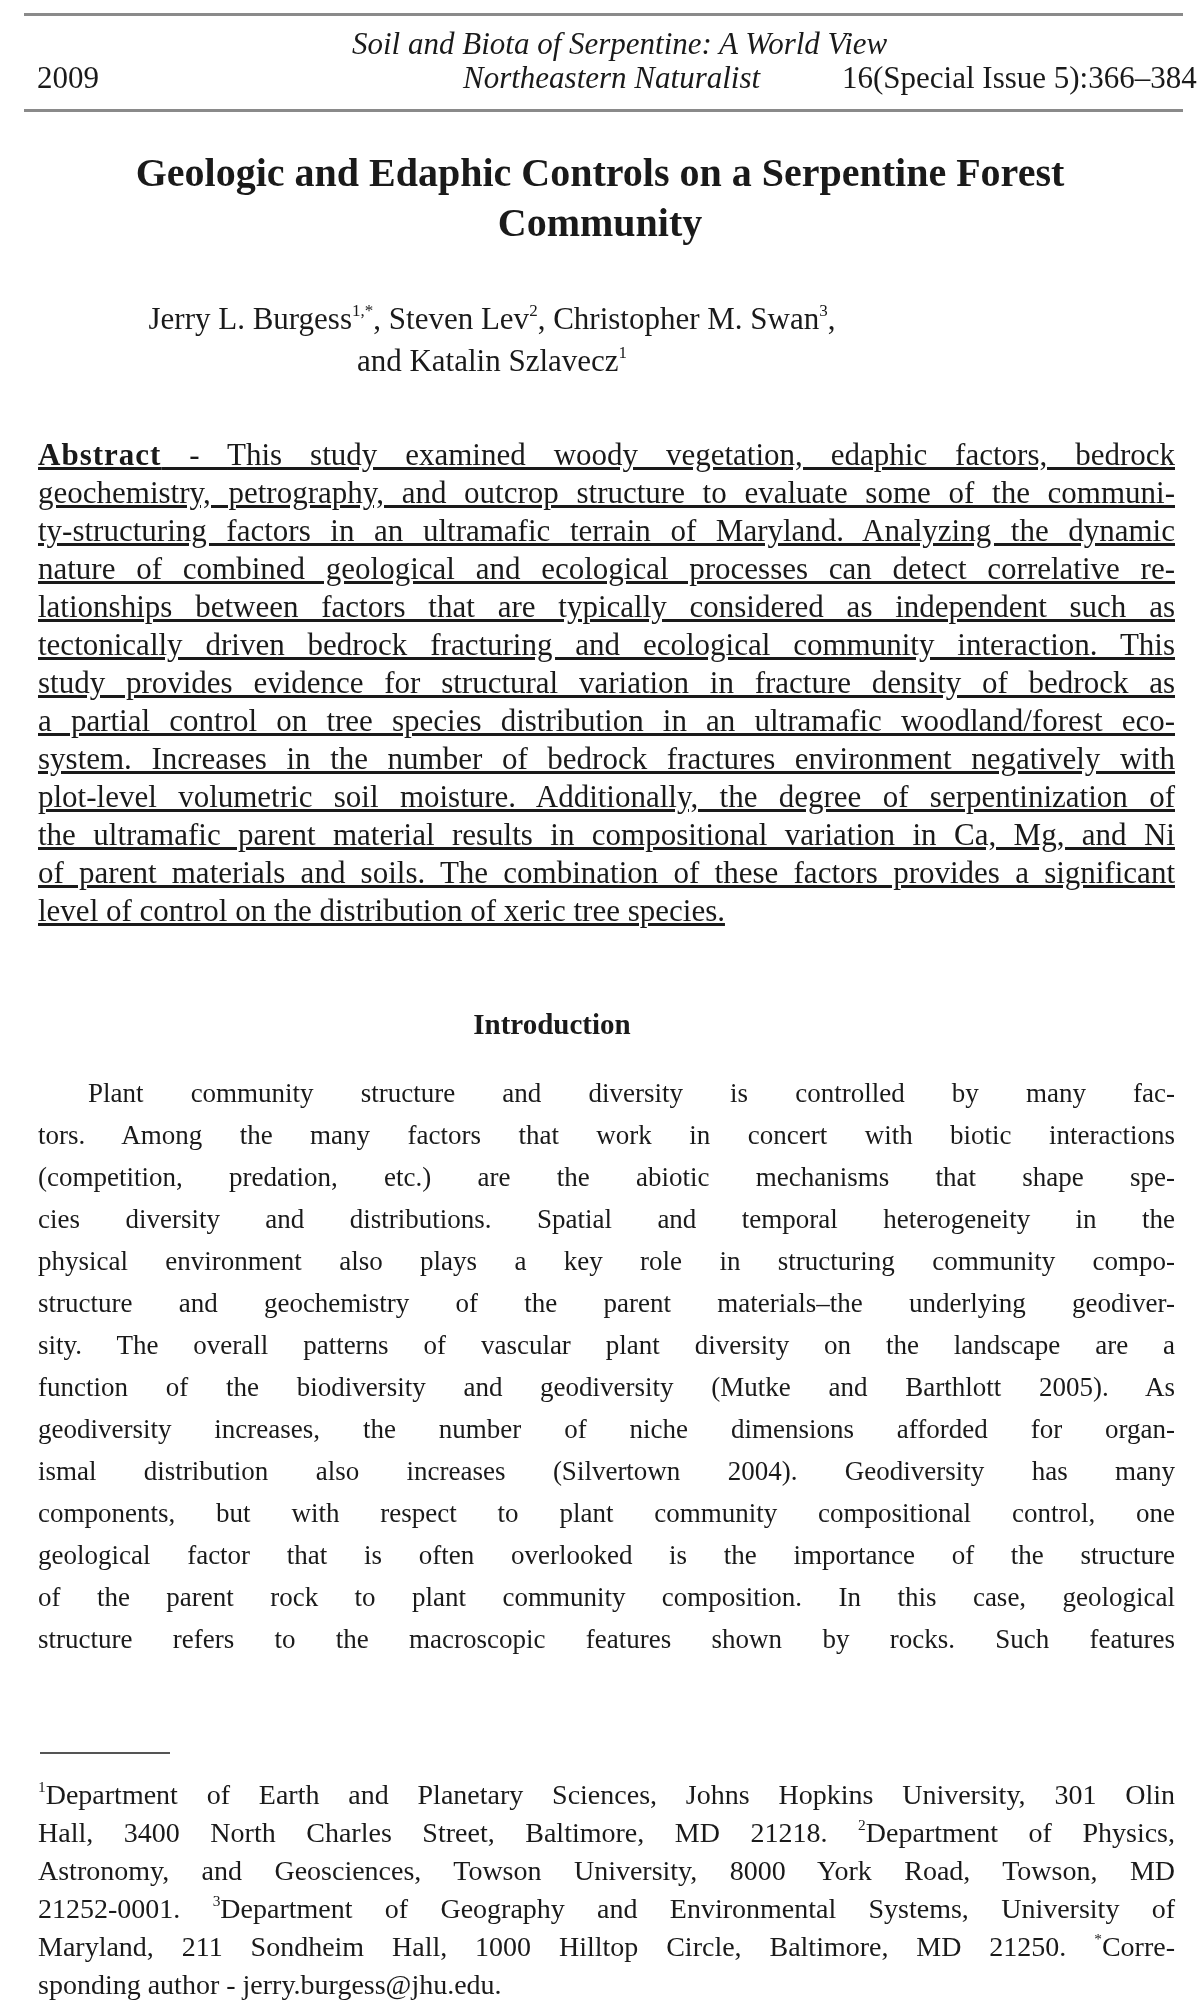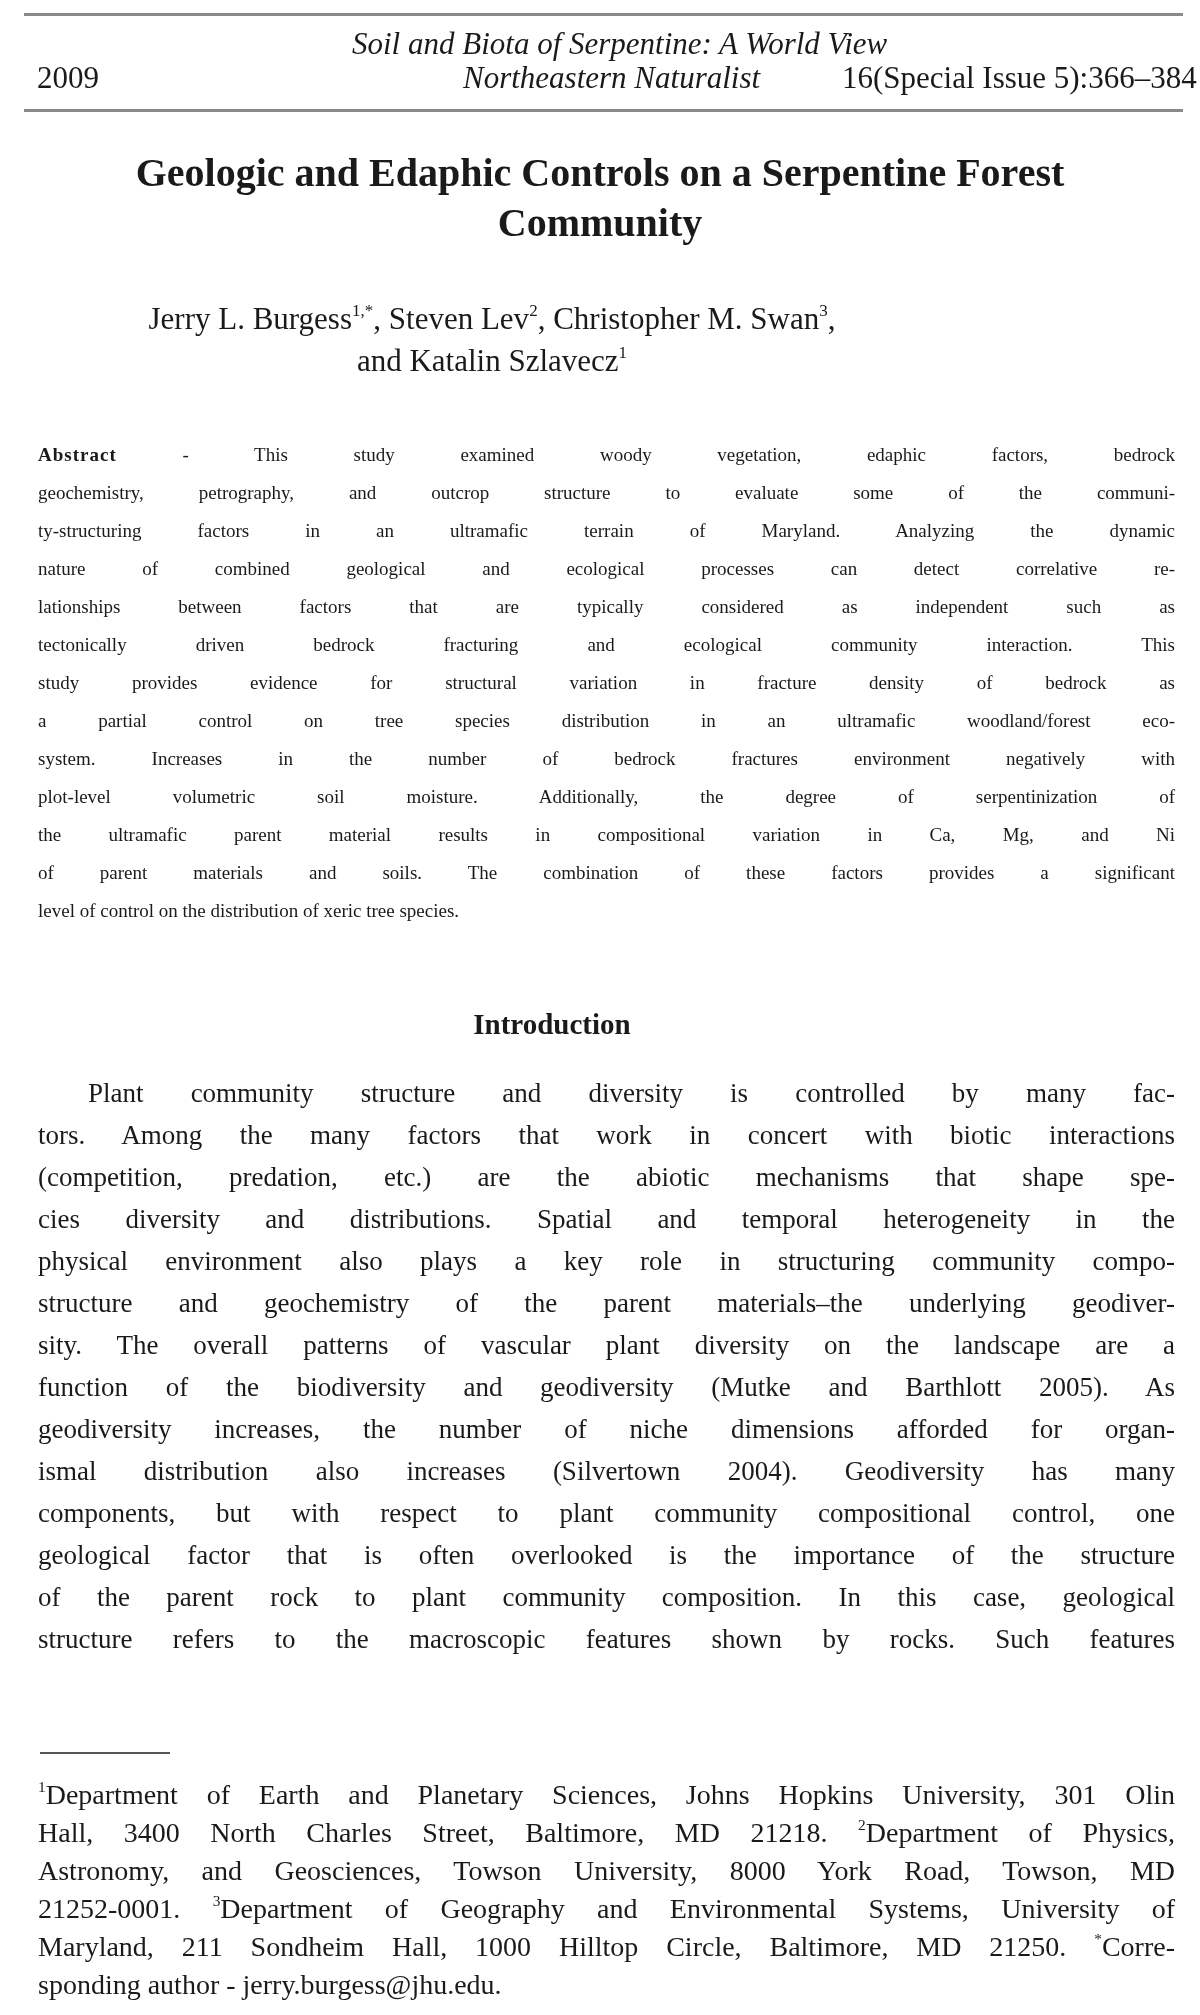--- a/index.html
+++ b/index.html
@@ -9,21 +9,21 @@
   .hdr { position: absolute; font-size: 31px; line-height: 30px; white-space: nowrap; }
   .ital { font-style: italic; }
   .title { position: absolute; left: 0; width: 1200px; text-align: center;
            font-weight: bold; font-size: 40px; line-height: 50px; top: 148px; }
   .authors { position: absolute; left: 0; width: 984px; text-align: center;
              font-size: 31px; line-height: 42px; top: 298px; }
   sup { font-size: 0.55em; vertical-align: 0.75em; line-height: 0; }
   .para { position: absolute; left: 38px; width: 1137px; }
   .line { display: block; text-align: justify; text-align-last: justify; white-space: nowrap; overflow: visible; }
   .line.last { text-align-last: left; }
-  .abstract .line { font-size: 19px; line-height: 38px; height: 38px; }
+  .abstract .line { font-size: 31px; line-height: 38px; height: 38px; text-decoration: underline; }
   .abstract-label { font-weight: bold; letter-spacing: 1px; }
   .section-heading { position: absolute; left: 0; width: 1104px; text-align: center;
                      font-weight: bold; font-size: 29px; line-height: 36px; top: 1006px; }
   .intro .line { font-size: 27px; line-height: 42px; height: 42px; }
   .indent { padding-left: 50px; }
   .fn-rule { position: absolute; left: 40px; top: 1752px; width: 130px; height: 1.5px; background: #555; }
   .footnote .line { font-size: 28px; line-height: 38px; height: 38px; }
 </style>
 </head>
 <body>

